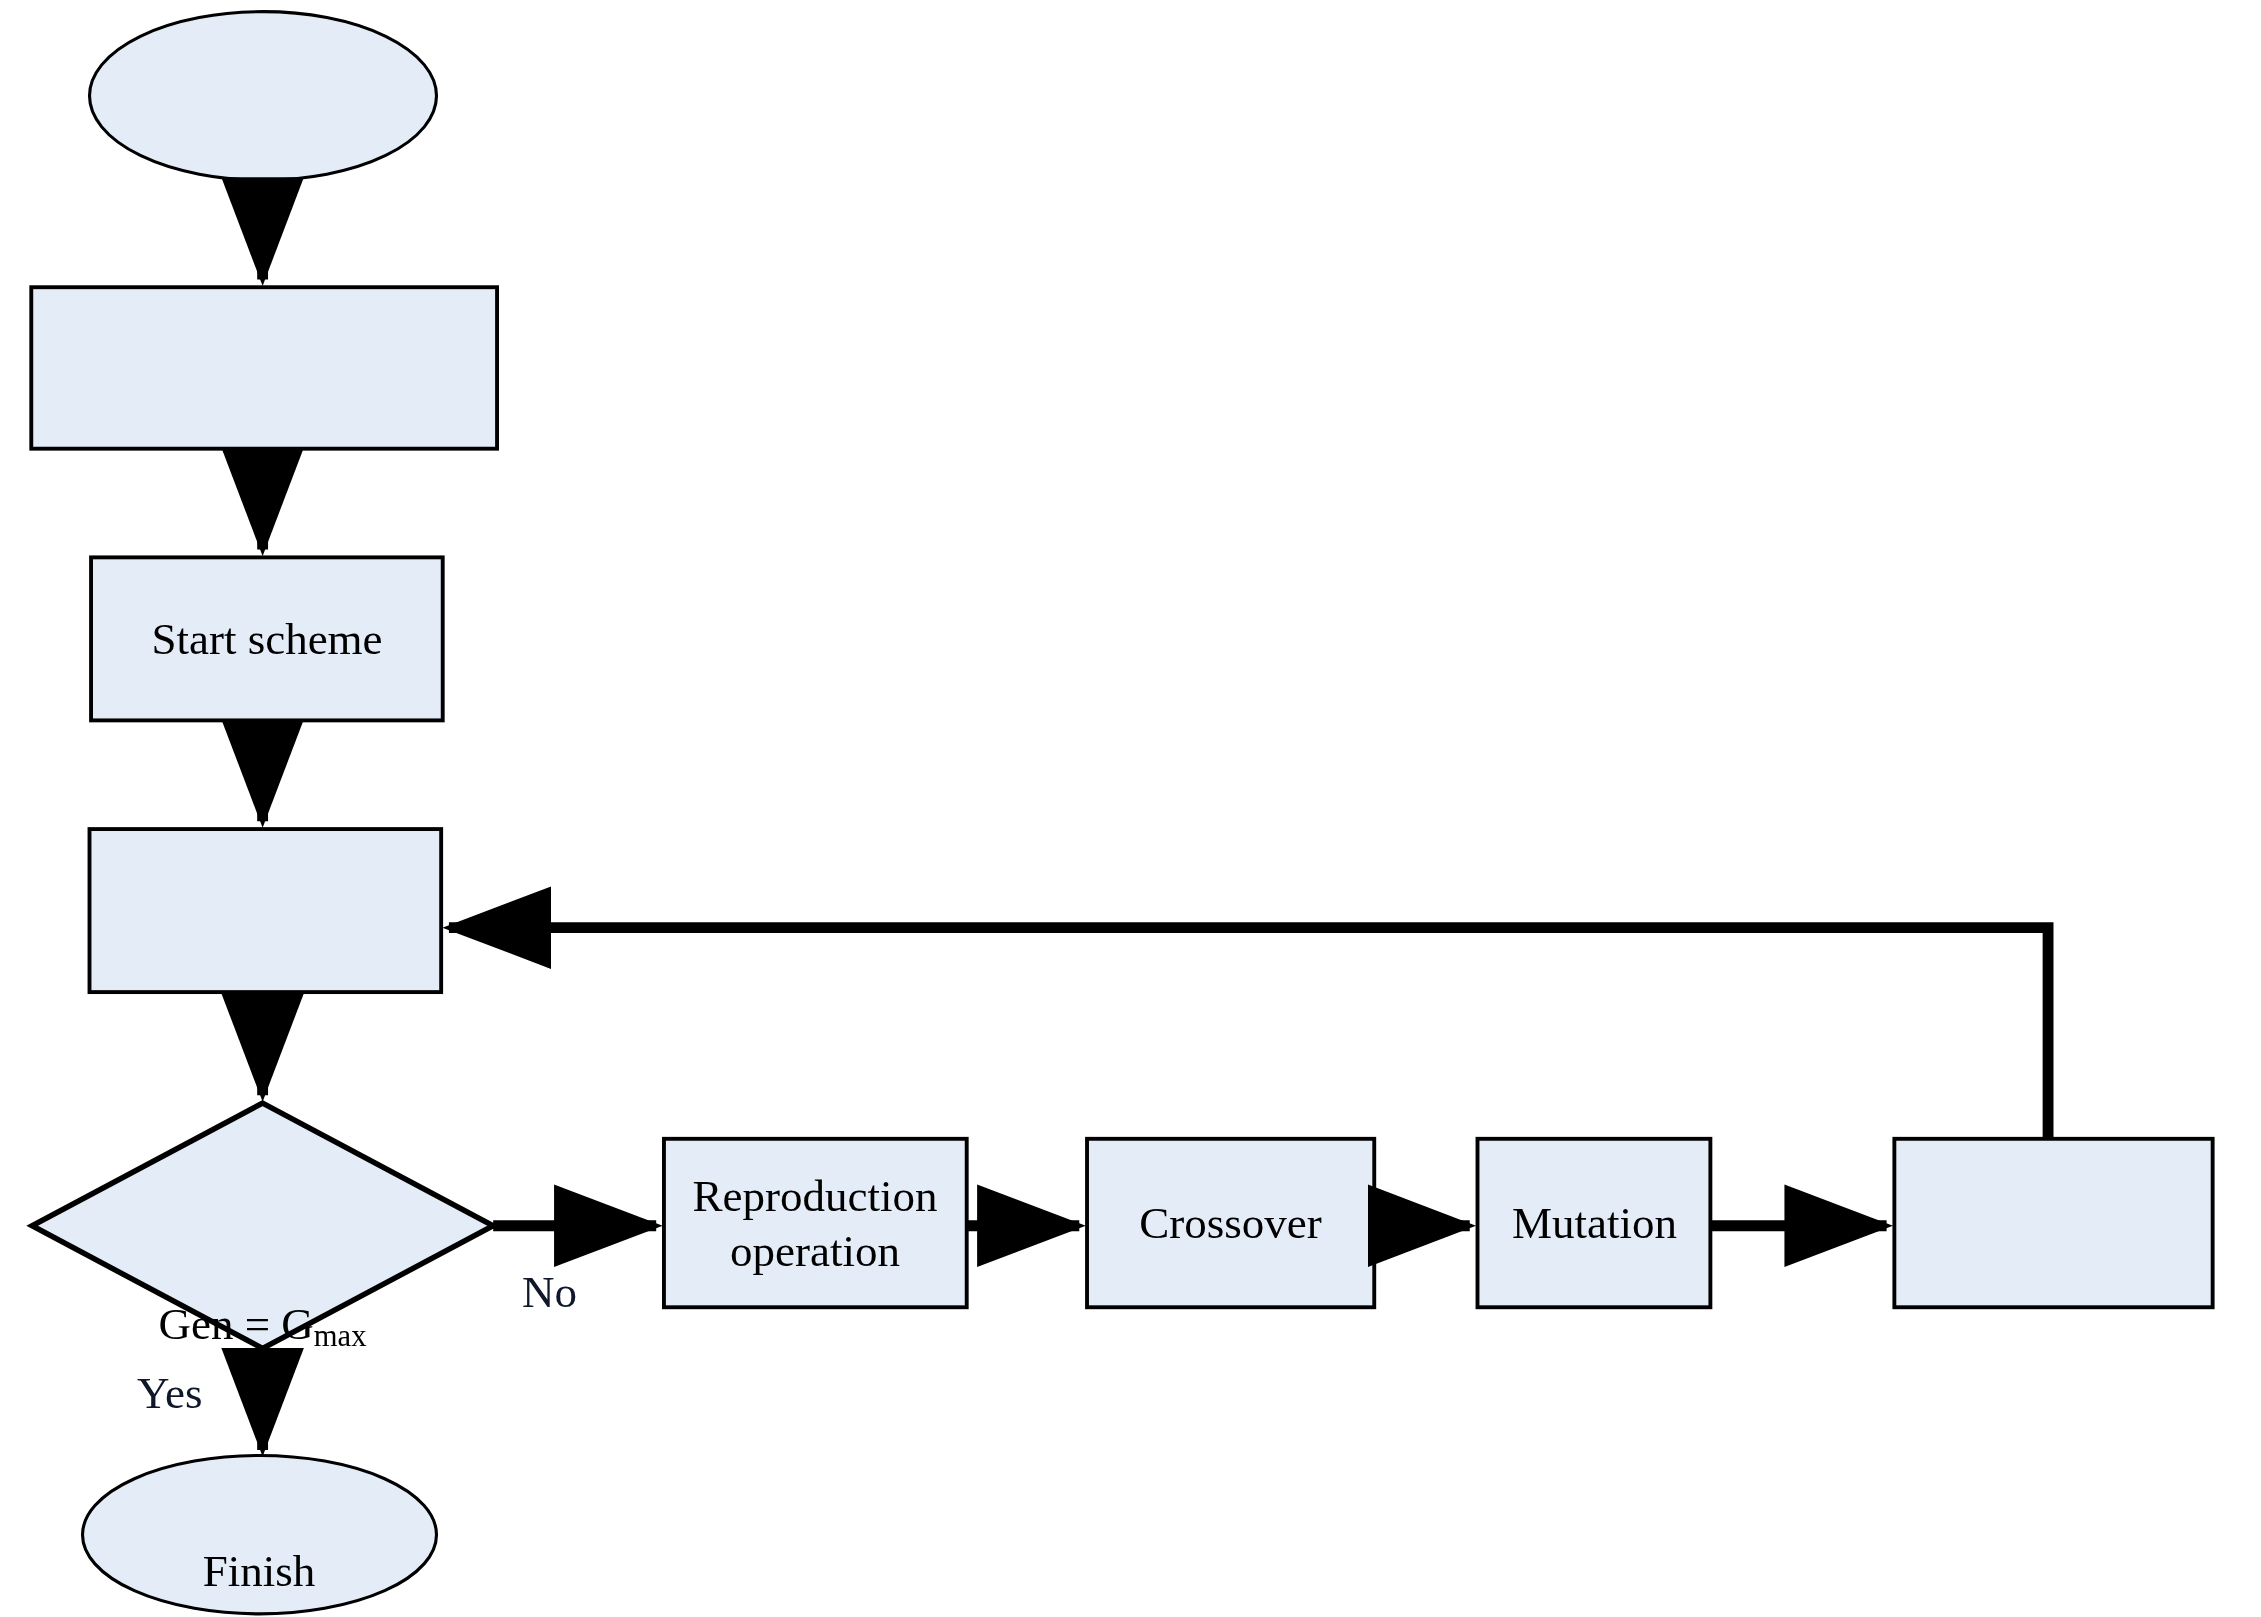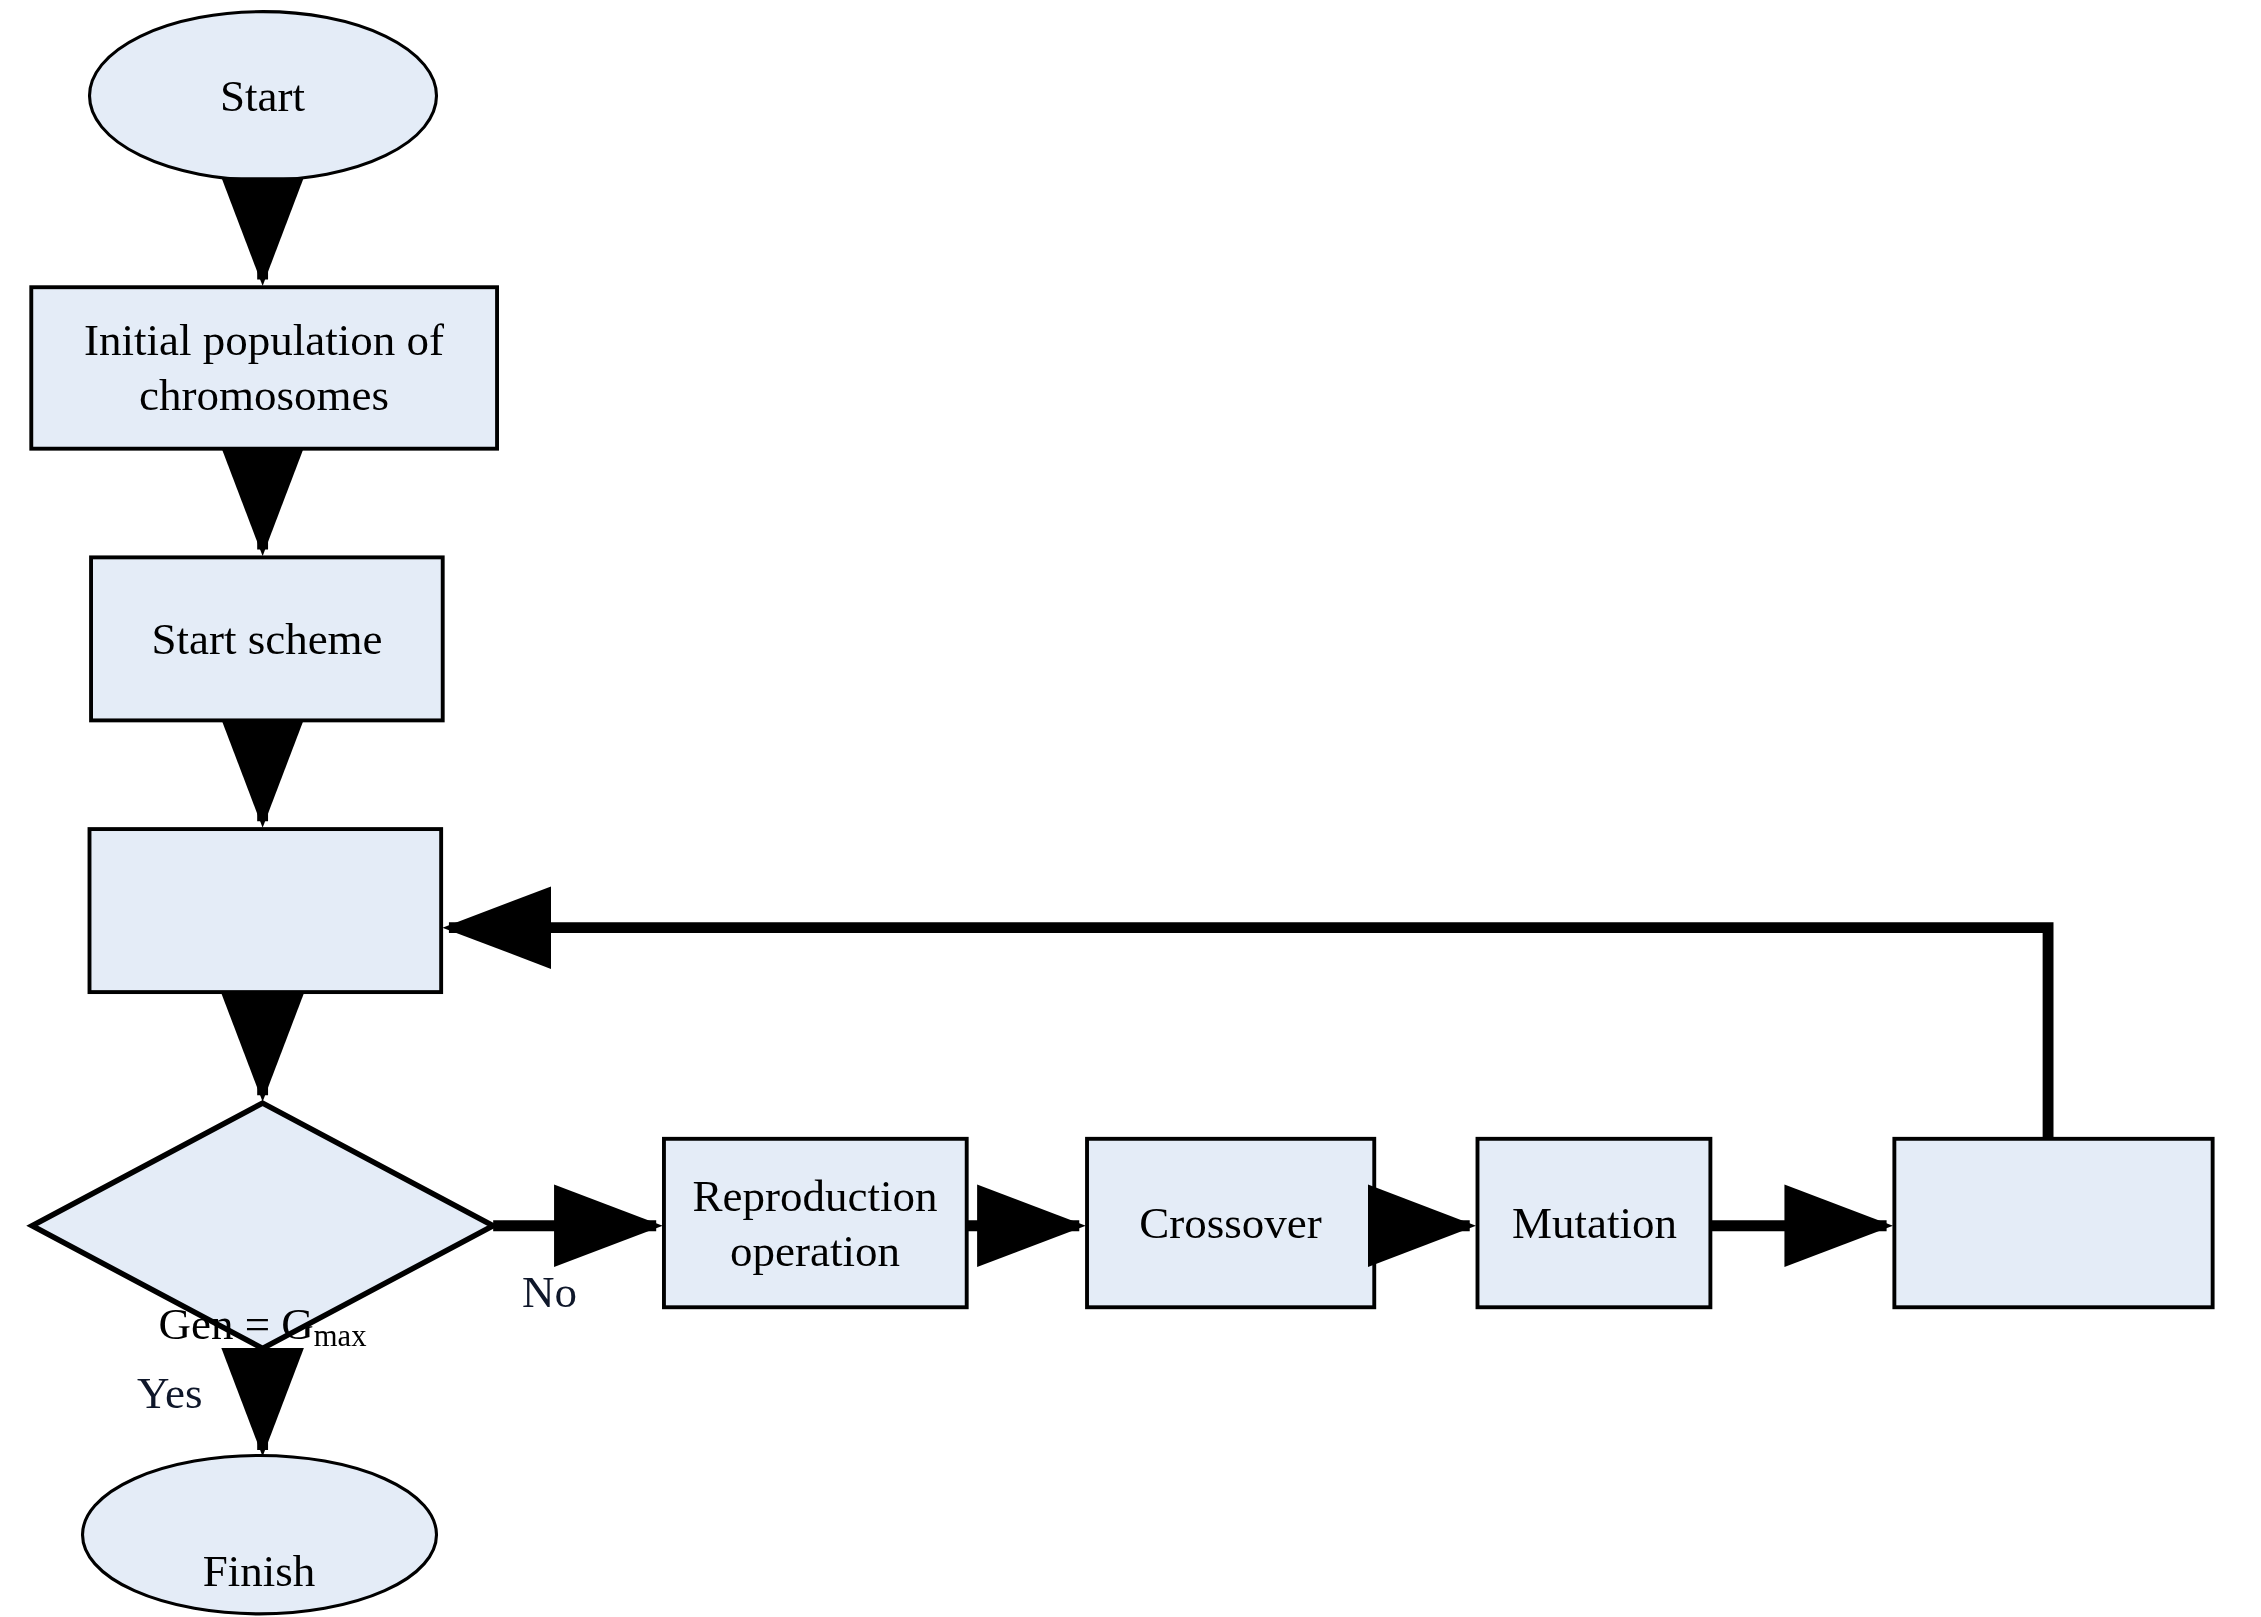--- a/index.html
+++ b/index.html
@@ -93,24 +93,21 @@
 
     <line x1="1245" y1="1579" x2="1390" y2="1579" stroke="#000000" stroke-width="14" marker-end="url(#arrowhead)"></line>
 
     <line x1="1770" y1="1579" x2="1893" y2="1579" stroke="#000000" stroke-width="14" marker-end="url(#arrowhead)"></line>
 
     <line x1="2203" y1="1579" x2="2430" y2="1579" stroke="#000000" stroke-width="14" marker-end="url(#arrowhead)"></line>
 
     <path d="M 2638 1467 L 2638 1195 L 578 1195" fill="none" stroke="#000000" stroke-width="14" marker-end="url(#arrowhead)"></path>
   </svg>
 
-  <div class="node-label" style="left:89px; top:11.6px; width:347px; height:169px;">Start</div>
 
-  <div class="node-label" style="left:31px; top:287px; width:466px; height:162px;">Initial population of
-chromosomes</div>
 
   <div class="node-label" style="left:91px; top:558px; width:352px; height:163px;">Start scheme</div>
 
 
   <div class="node-label" style="left:32px; top:1103px; width:461px; height:245px; display:block; padding-top:84px; box-sizing:border-box;">
     <div>
       <span>Gen = G</span><span class="sub">max</span>
     </div>
   </div>
 

